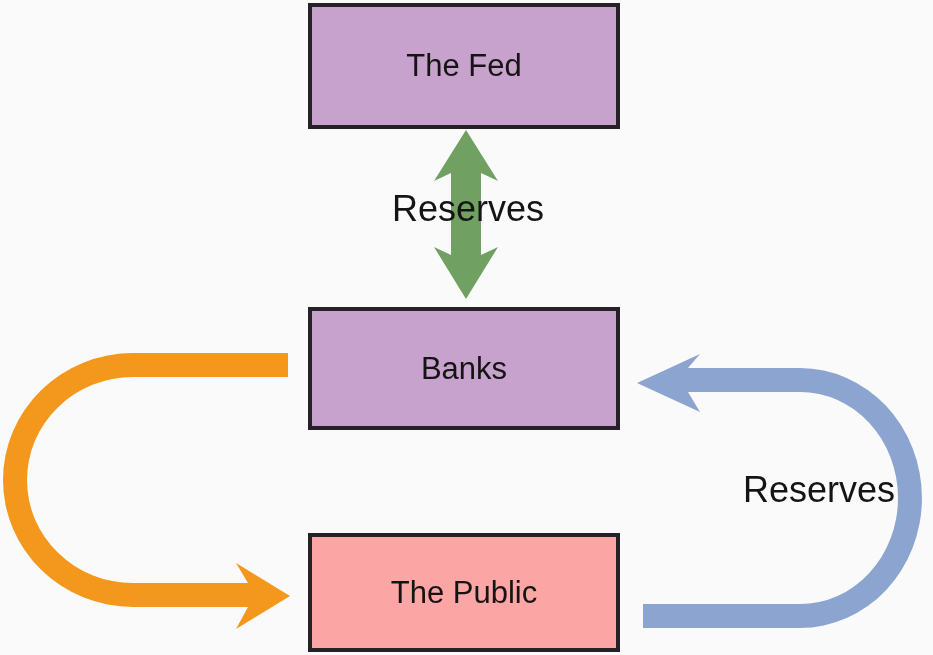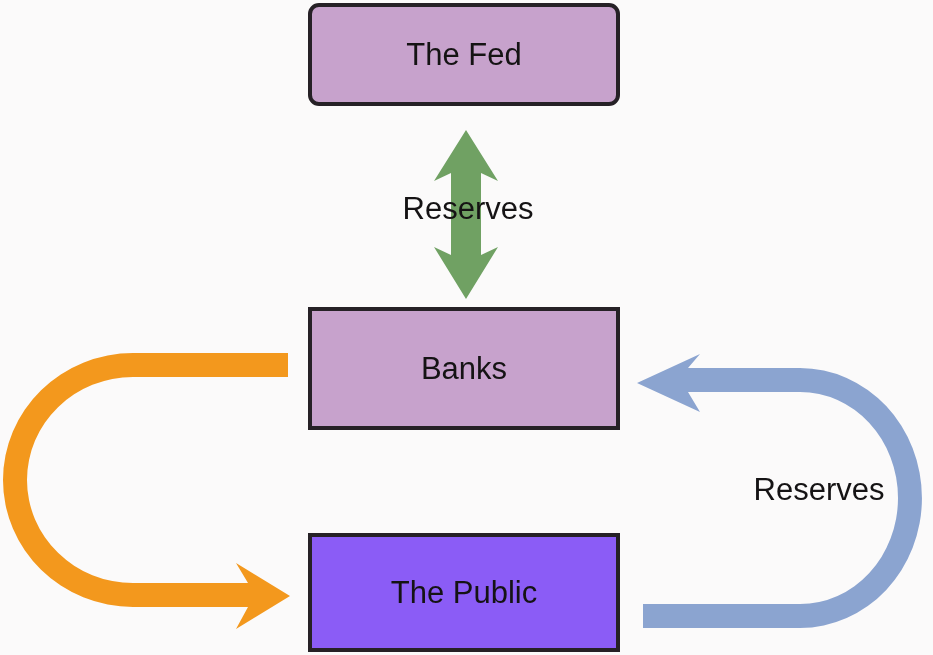--- a/index.html
+++ b/index.html
@@ -19,27 +19,27 @@
     position: absolute;
     left: 308px;
     width: 312px;
     box-sizing: border-box;
     border: 4px solid;
     display: flex;
     align-items: center;
     justify-content: center;
     font-size: 31px;
   }
-  #node-fed    { top: 3px;   height: 103px; border-radius: 11px; }
+  #node-fed    { top: 3px;   height: 126px; }
   #node-banks  { top: 307px; height: 123px; }
   #node-public { top: 533px; height: 119px; }
   .flow-label {
     position: absolute;
     transform: translate(-50%, -50%);
-    font-size: 31px;
+    font-size: 36px;
     white-space: nowrap;
   }
   #label-reserves { left: 468px; top: 209px; }
   #label-loans    { left: 90px;  top: 491px; }
   #label-deposits { left: 819px; top: 490px; }
 </style>
 </head>
 <body>
 
 <div class="canvas" style="background-color: rgb(251, 250, 250); color: rgb(21, 19, 20);">
@@ -51,21 +51,21 @@
   </svg>
 
   <div class="node" id="node-fed" style="background-color: rgb(199, 162, 204); border-color: rgb(38, 33, 38);">
     <span>The Fed</span>
   </div>
 
   <div class="node" id="node-banks" style="background-color: rgb(199, 162, 204); border-color: rgb(38, 33, 38); justify-content: center;">
     <span>Banks</span>
   </div>
 
-  <div class="node" id="node-public" style="background-color: #8b5cf6; border-color: rgb(38, 33, 38);">
+  <div class="node" id="node-public" style="background-color: #fca5a5; border-color: rgb(38, 33, 38);">
     <span>The Public</span>
   </div>
 
   <div class="flow-label" id="label-reserves">Reserves</div>
 
 
   <div class="flow-label" id="label-deposits">Reserves</div>
 
 </div>
 

